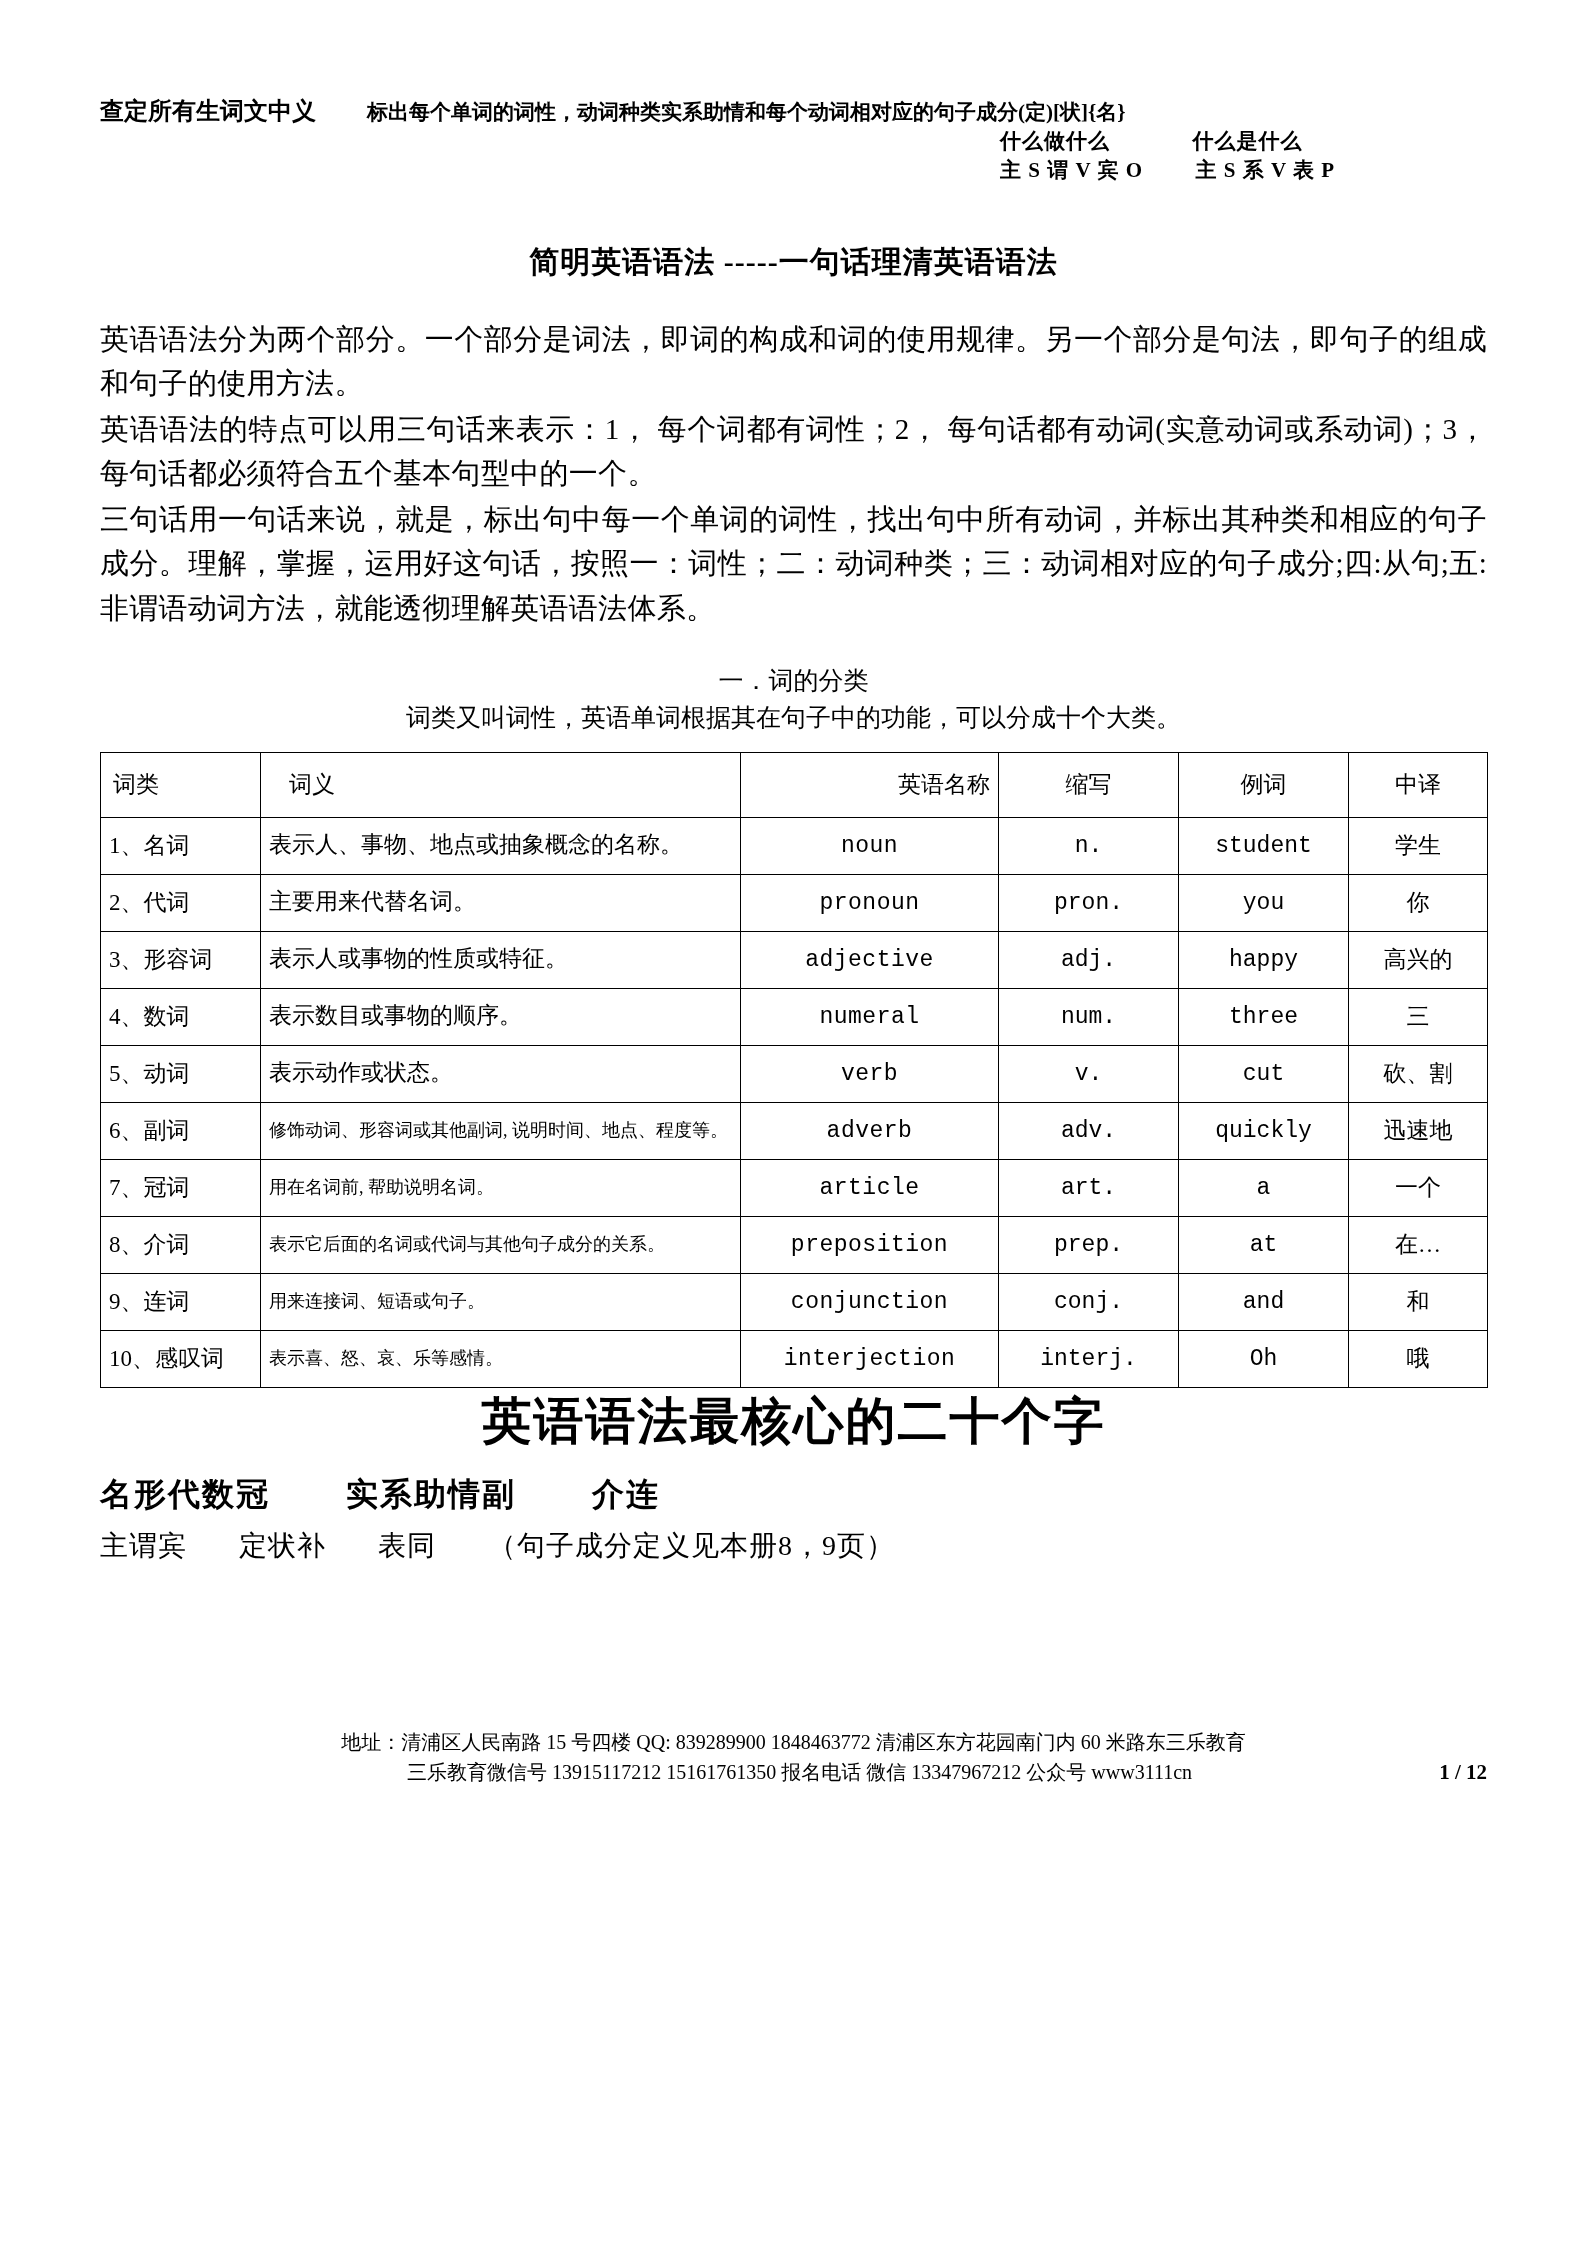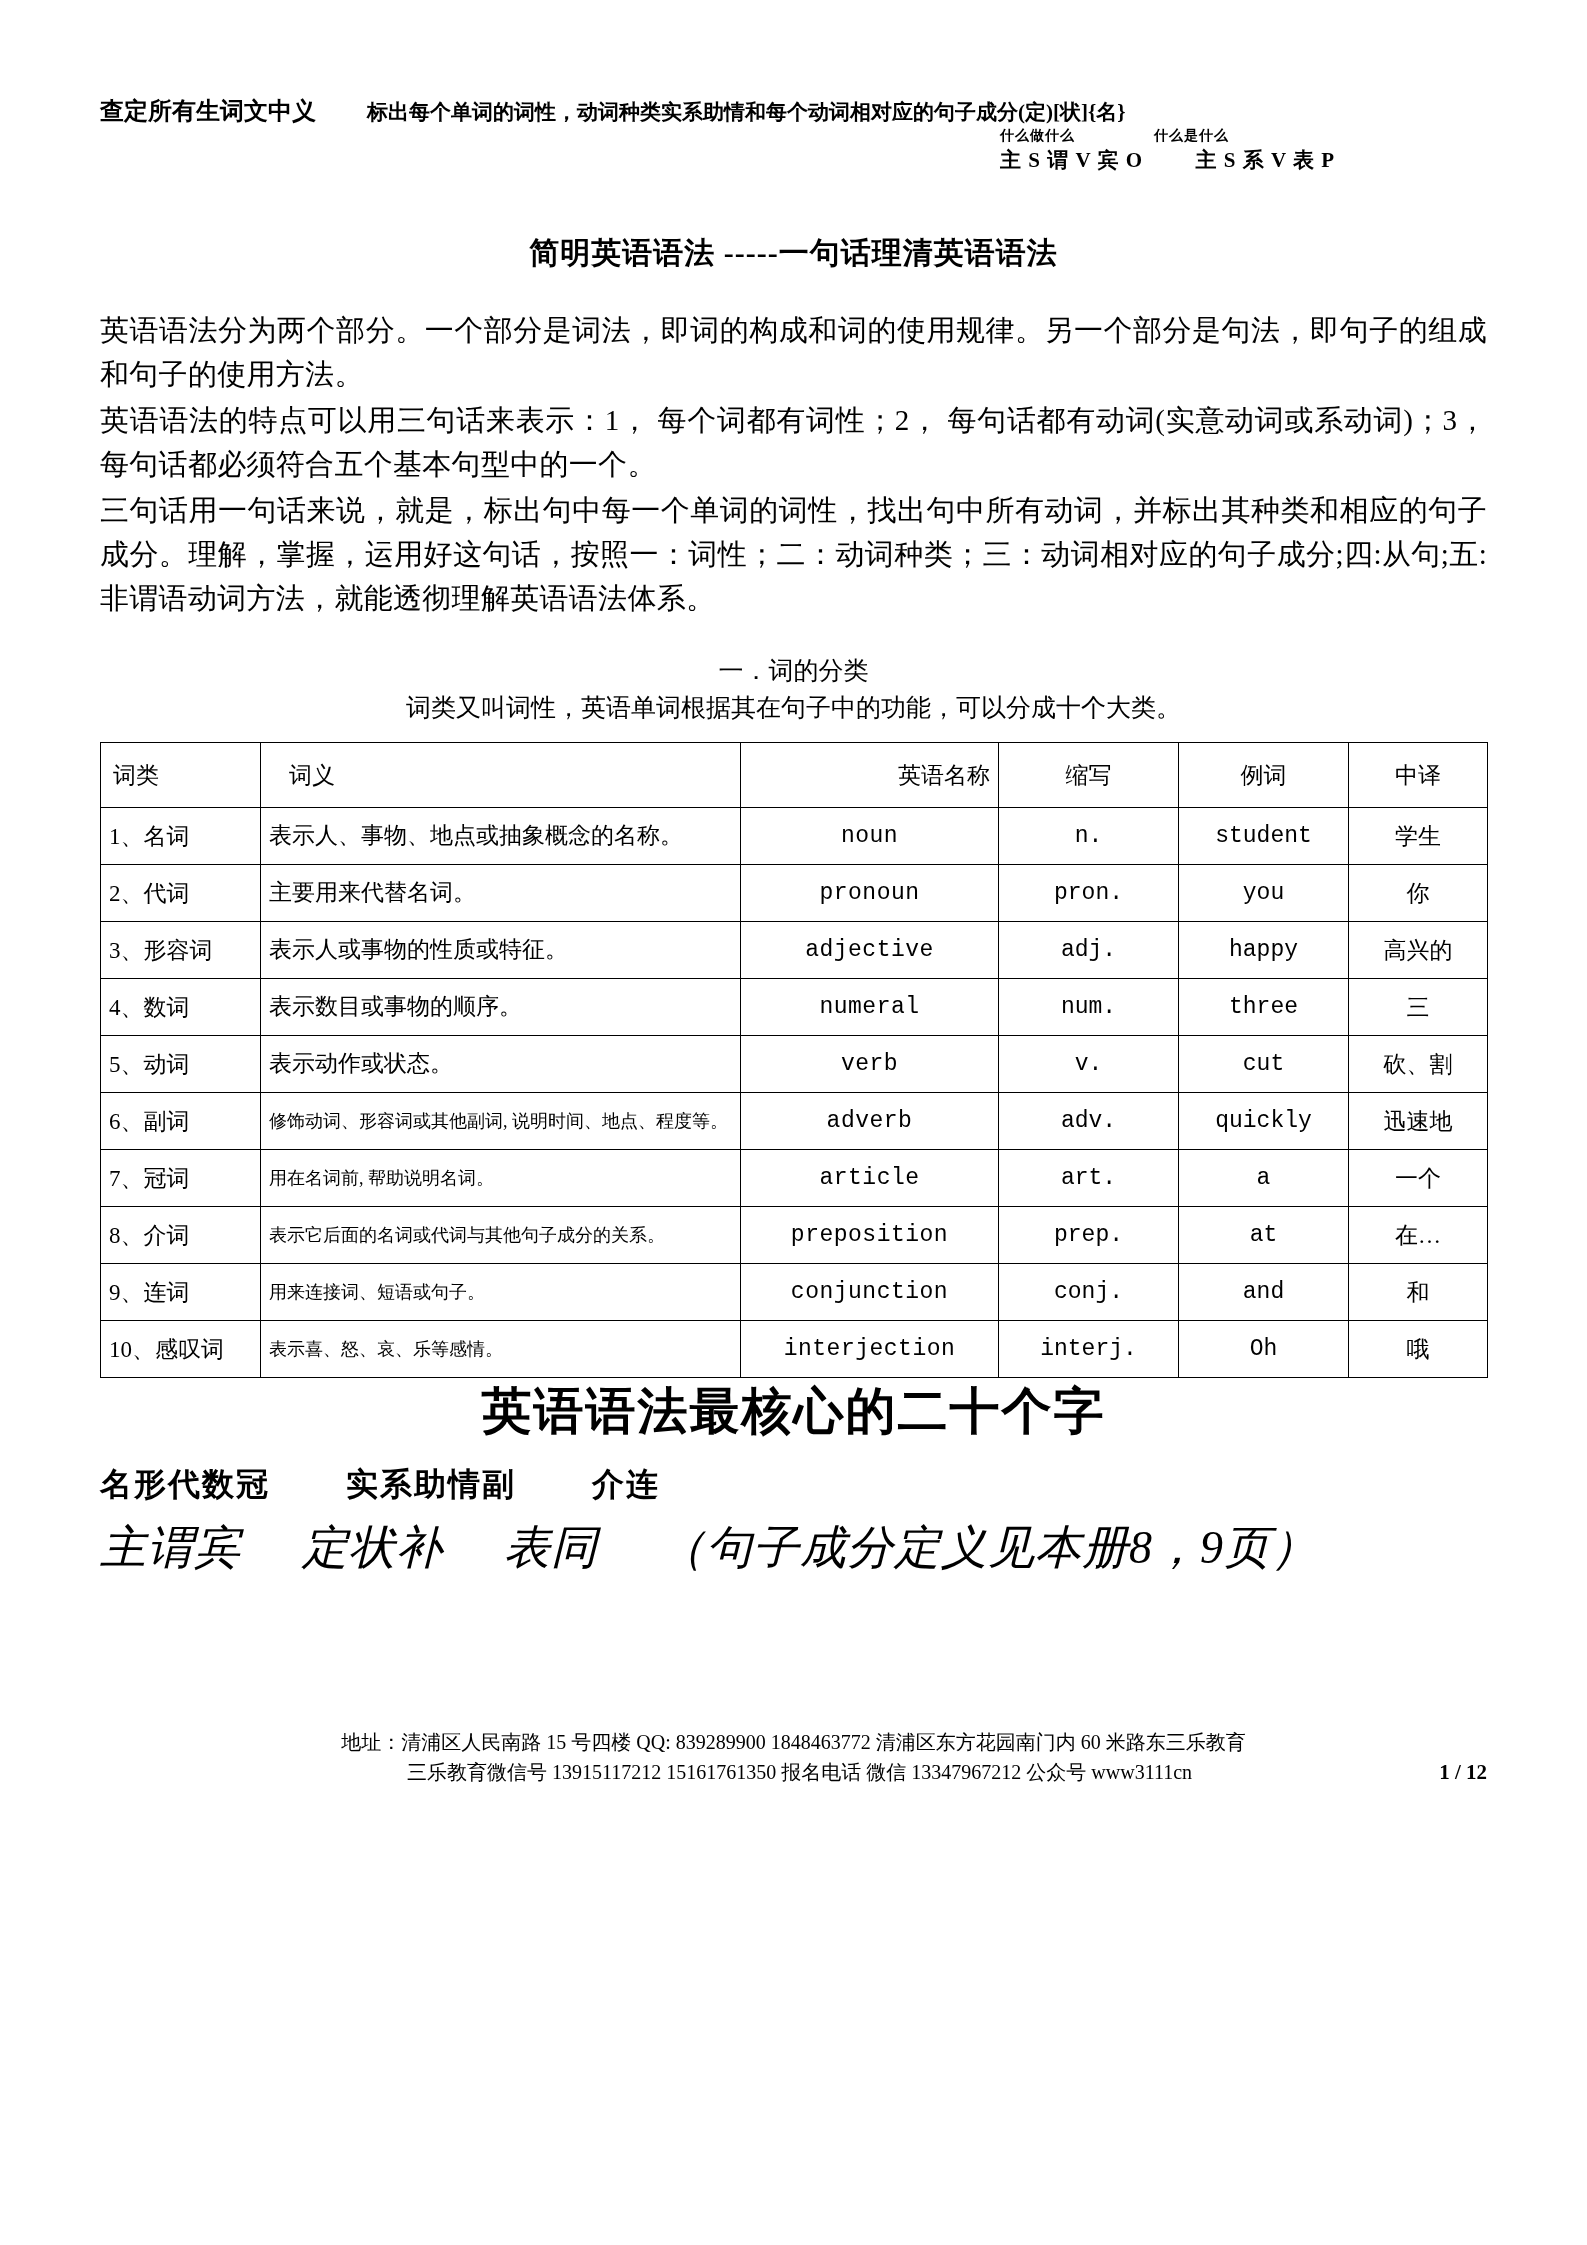--- a/index.html
+++ b/index.html
@@ -30,21 +30,21 @@
     font-size: 22px;
     line-height: 1.35;
   }
   .header-note .row1 {
     white-space: nowrap;
   }
   .header-note .hn-a { font-size: 24px; letter-spacing: 0px; }
   .header-note .hn-b { font-size: 21px; }
   .header-note .row2 {
     margin-left: 900px;
-    font-size: 14px;
+    font-size: 21px;
     letter-spacing: 1px;
   }
   .header-note .row3 {
     margin-left: 900px;
     font-size: 21px;
     letter-spacing: 1px;
   }
   .sp-wide { display: inline-block; width: 70px; }
   .sp-mid  { display: inline-block; width: 40px; }
 
@@ -145,24 +145,23 @@
     font-family: "Liberation Serif", serif;
   }
   .core-line2 {
     font-size: 32px;
     font-weight: bold;
     letter-spacing: 2px;
     margin: 6px 0 10px 0;
     font-family: "Liberation Serif", serif;
   }
   .core-line3 {
-    font-size: 46px;
+    font-size: 28px;
     margin: 6px 0 16px 0;
     letter-spacing: 1px;
-    font-style: italic;
   }
   .gap-lg { display: inline-block; width: 56px; }
   .gap-md { display: inline-block; width: 36px; }
 
   
   .footer {
     position: absolute;
     left: 100px;
     right: 100px;
     bottom: 40px;

